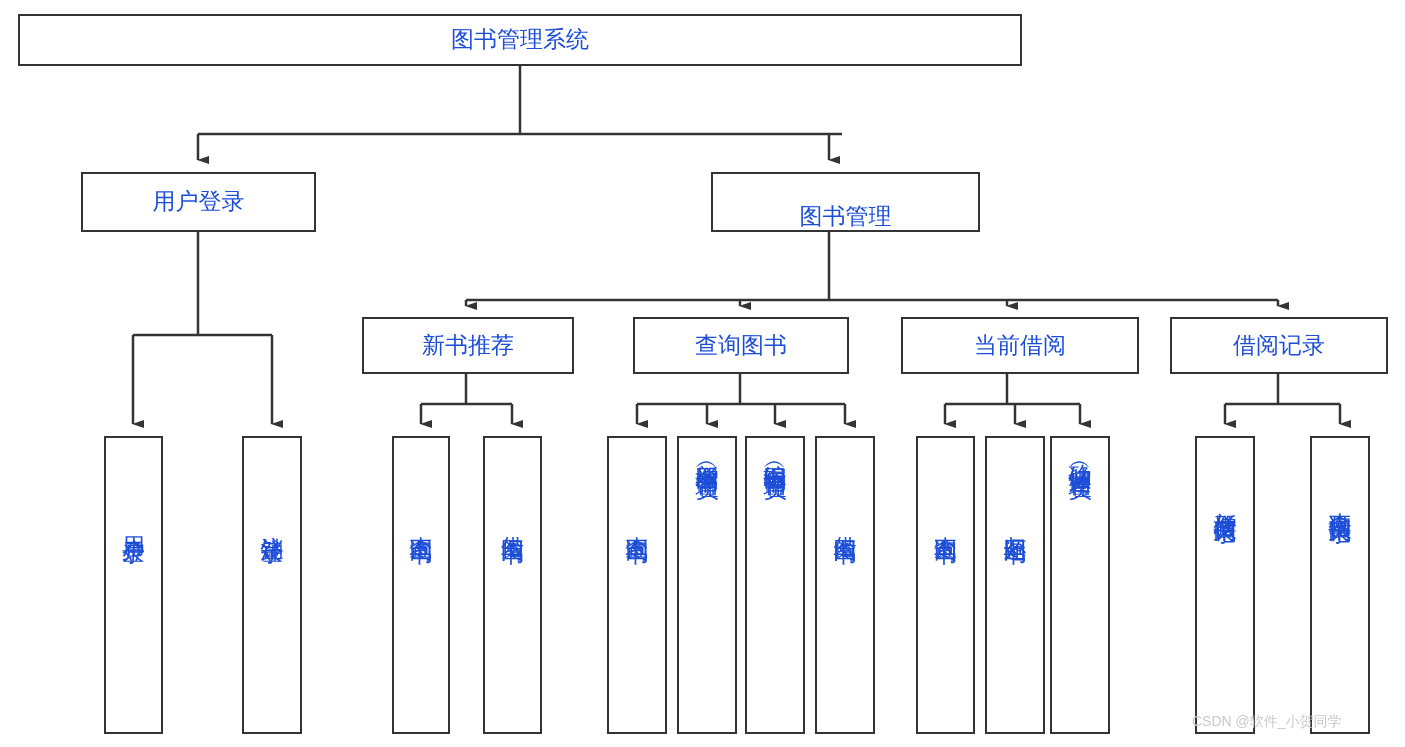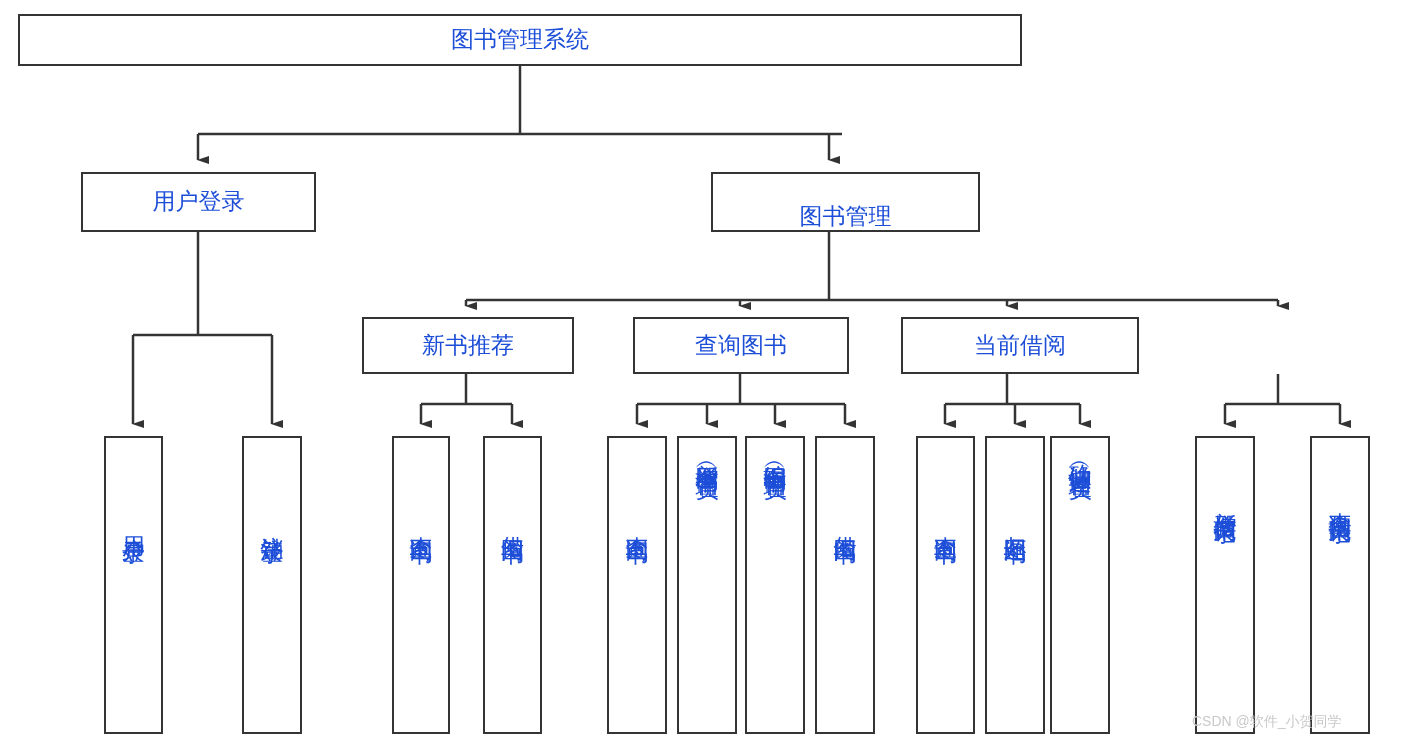--- a/index.html
+++ b/index.html
@@ -148,20 +148,23 @@
 
   <div class="node horiz" style="left:362px; top:317px; width:212px; height:57px;">
     <span class="label">新书推荐</span>
   </div>
   <div class="node horiz" style="left:633px; top:317px; width:216px; height:57px;">
     <span class="label">查询图书</span>
   </div>
   <div class="node horiz" style="left:901px; top:317px; width:238px; height:57px;">
     <span class="label">当前借阅</span>
   </div>
+  <div class="node horiz" style="left:1170px; top:317px; width:218px; height:57px;">
+    <span class="label">借阅记录</span>
+  </div>
 
   <div class="node vert mid" style="left:104px; top:436px; width:59px; height:298px;">
     <span class="label">用户登录</span>
   </div>
   <div class="node vert mid" style="left:242px; top:436px; width:60px; height:298px;">
     <span class="label">注销登录</span>
   </div>
 
   <div class="node vert mid" style="left:392px; top:436px; width:58px; height:298px;">
     <span class="label">查询图书</span>

